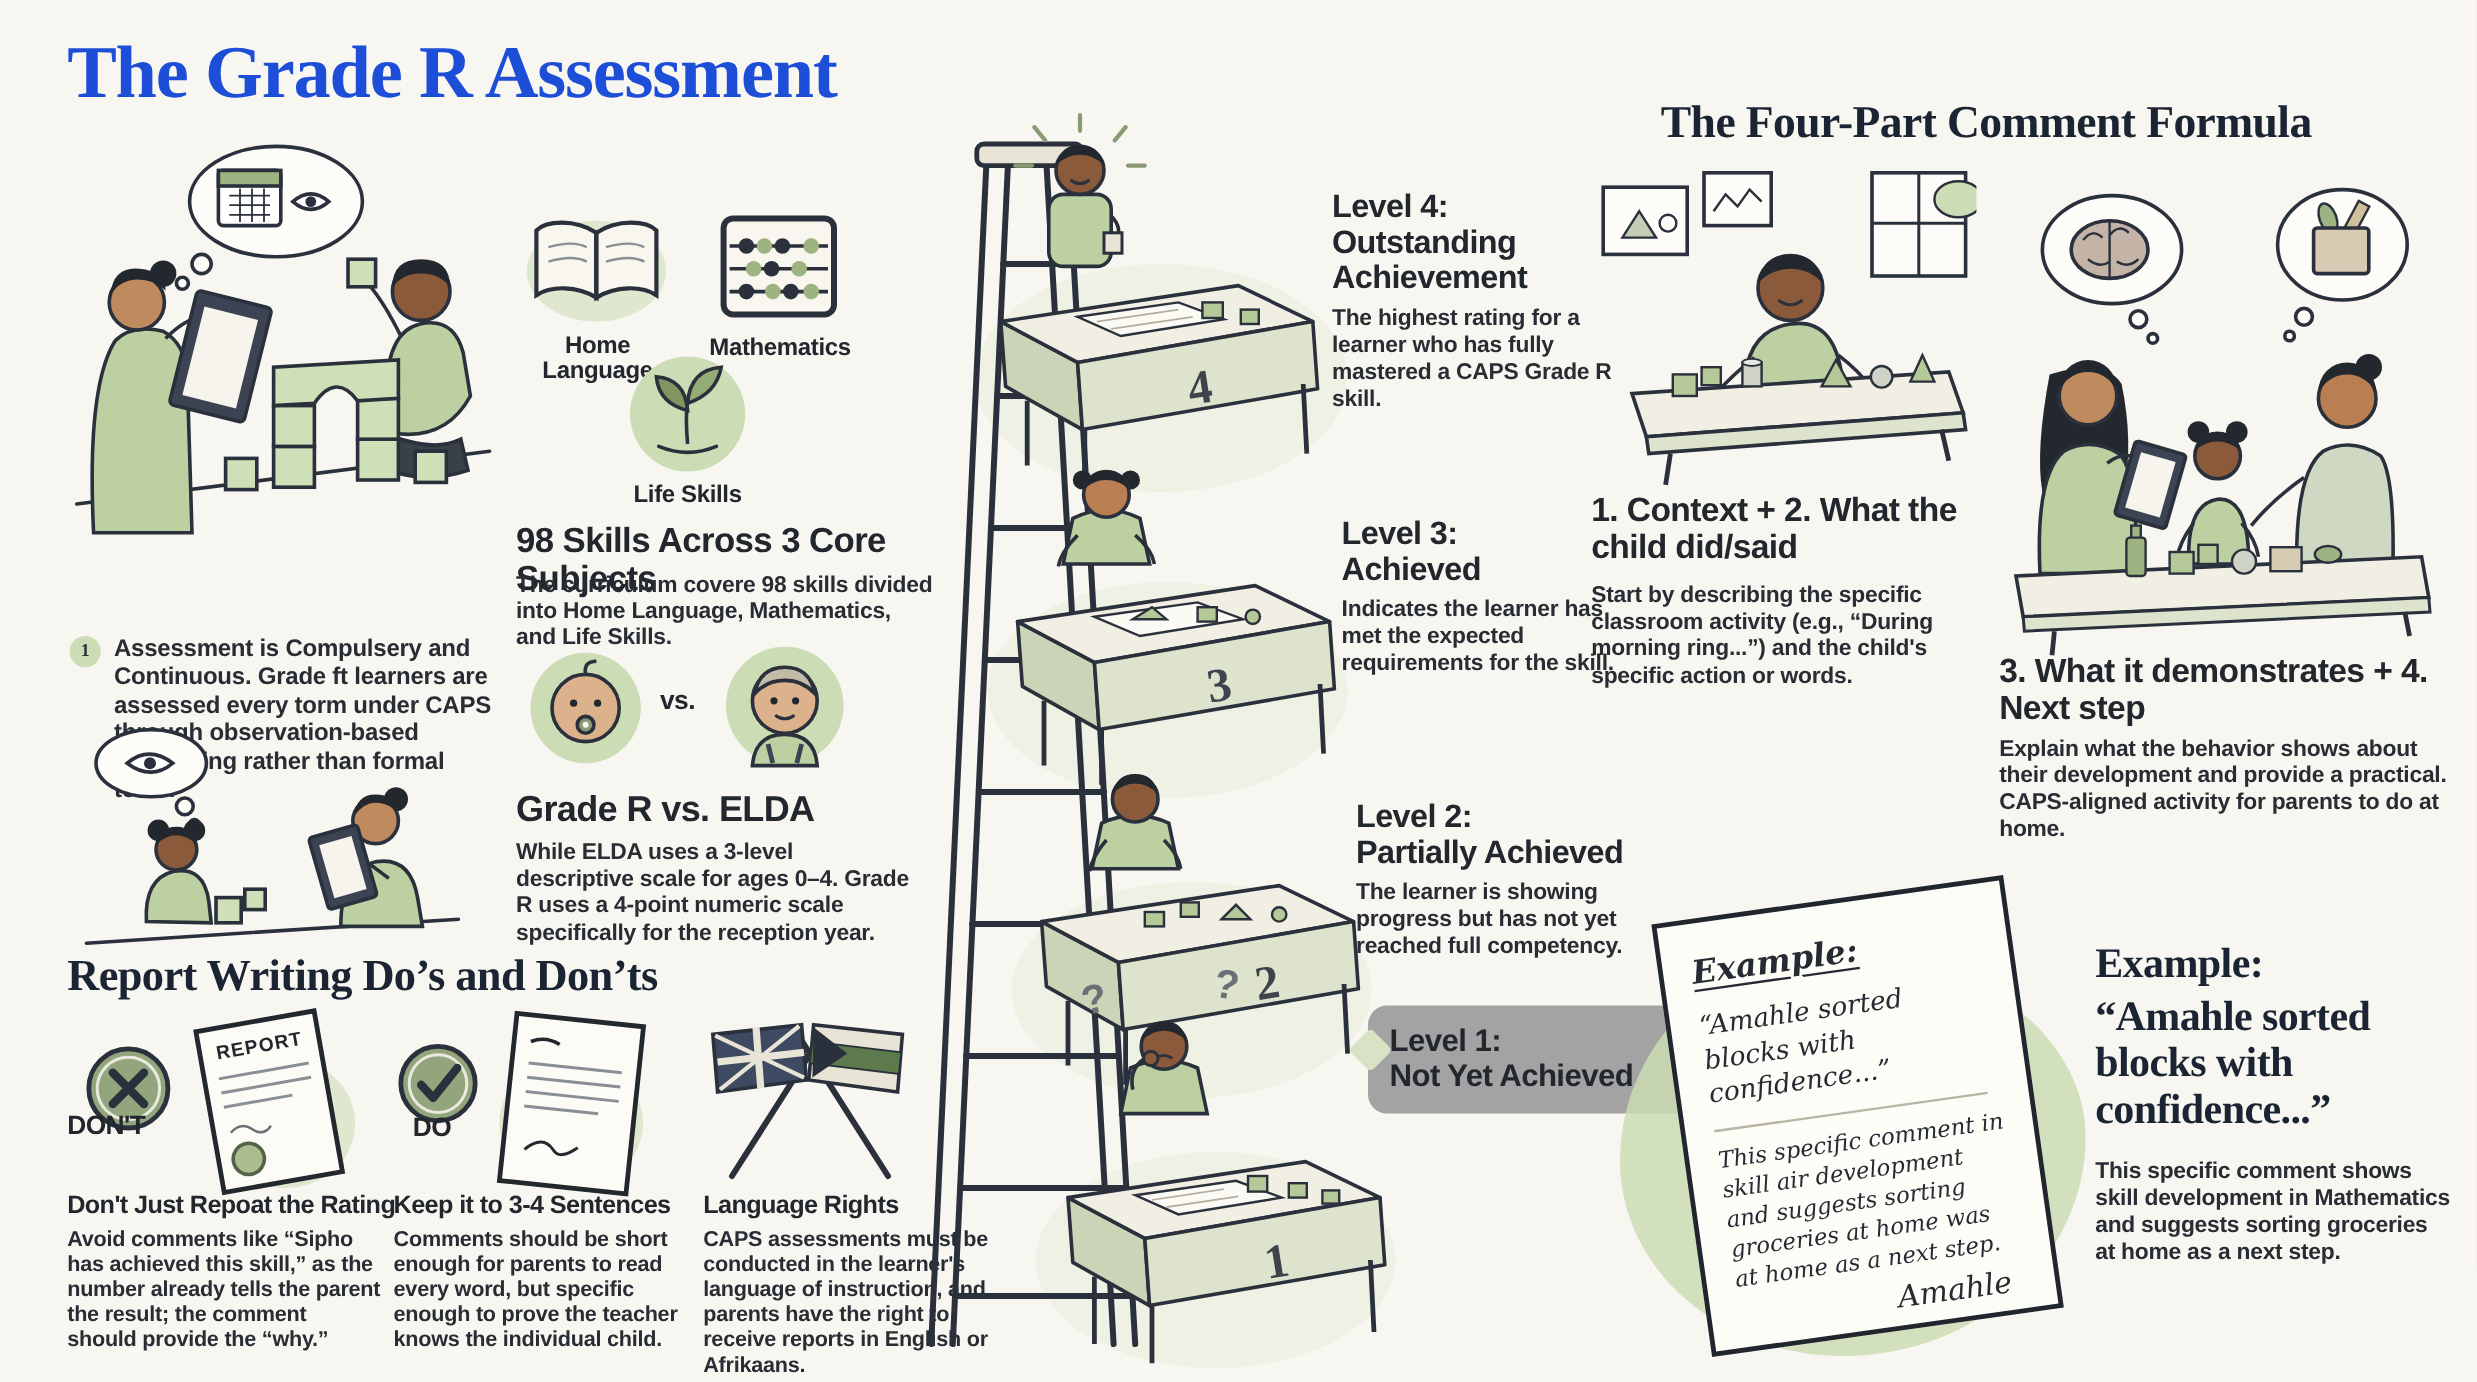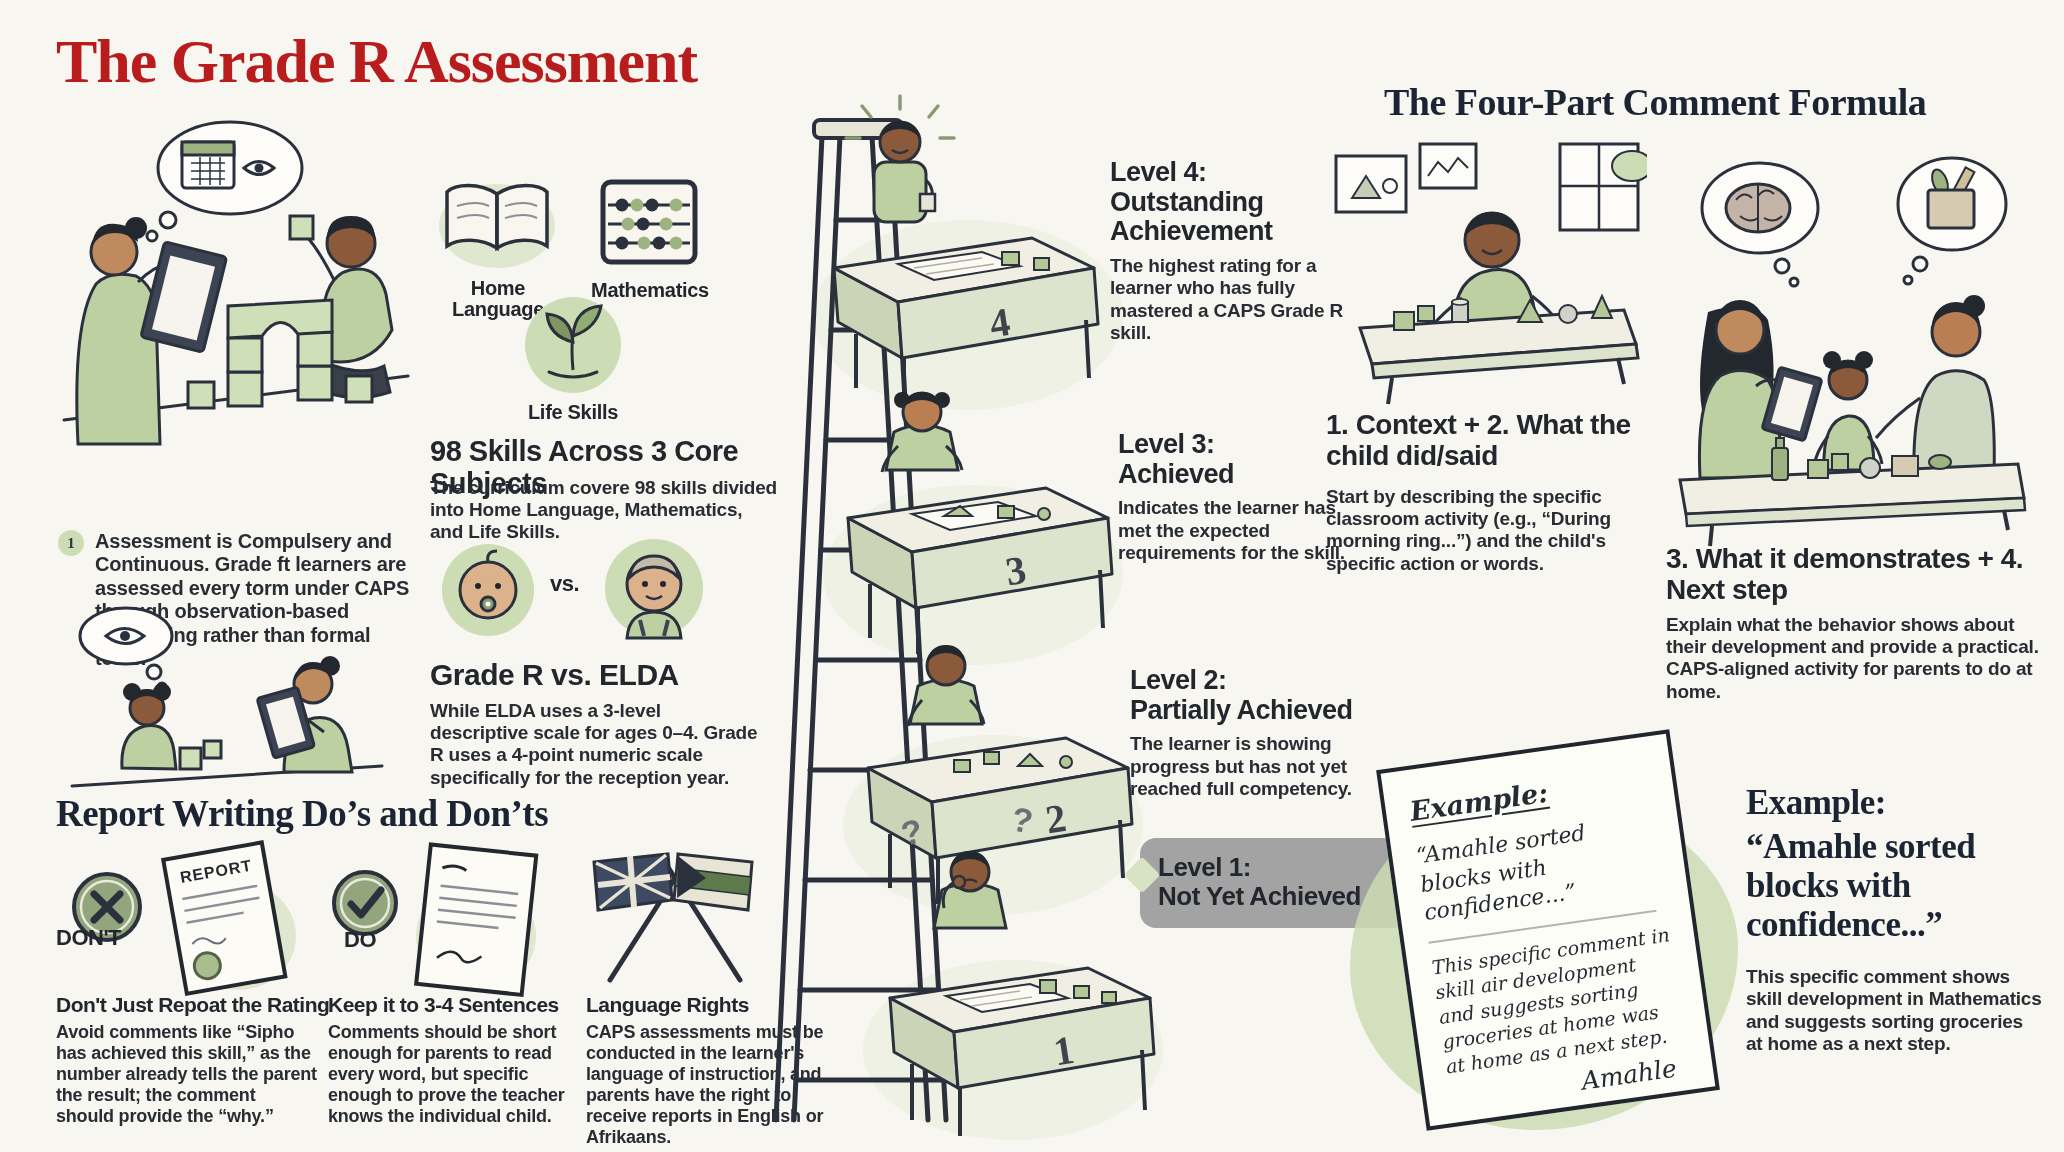--- a/index.html
+++ b/index.html
@@ -5,21 +5,21 @@
   * { margin:0; padding:0; box-sizing:border-box; }
   html,body { background:#e9e7e1; }
   #canvas {
     position:relative; width:2064px; height:1152px;
     background:#f8f6f1; overflow:hidden;
     font-family:"Liberation Sans", sans-serif; color:#22262d;
   }
   .abs { position:absolute; }
   .main-title {
     font-family:"Liberation Serif", serif; font-weight:bold;
-    font-size:62px; color:#b91c1c; letter-spacing:-1px;
+    font-size:62px; color:#1d4ed8; letter-spacing:-1px;
   }
   .sec-serif {
     font-family:"Liberation Serif", serif; font-weight:bold;
     color:#1a2433; letter-spacing:-0.5px; line-height:1.1;
   }
   .h-sans { font-weight:bold; color:#22262d; letter-spacing:-0.5px; line-height:1.1; }
   .body-sans { font-weight:bold; color:#282c33; letter-spacing:-0.2px; line-height:1.17; }
   .icon-label { font-weight:bold; text-align:center; color:#22262d; line-height:1.06; letter-spacing:-0.3px; }
   .bullet-circle {
     flex:0 0 auto; width:26px; height:26px; border-radius:50%;

